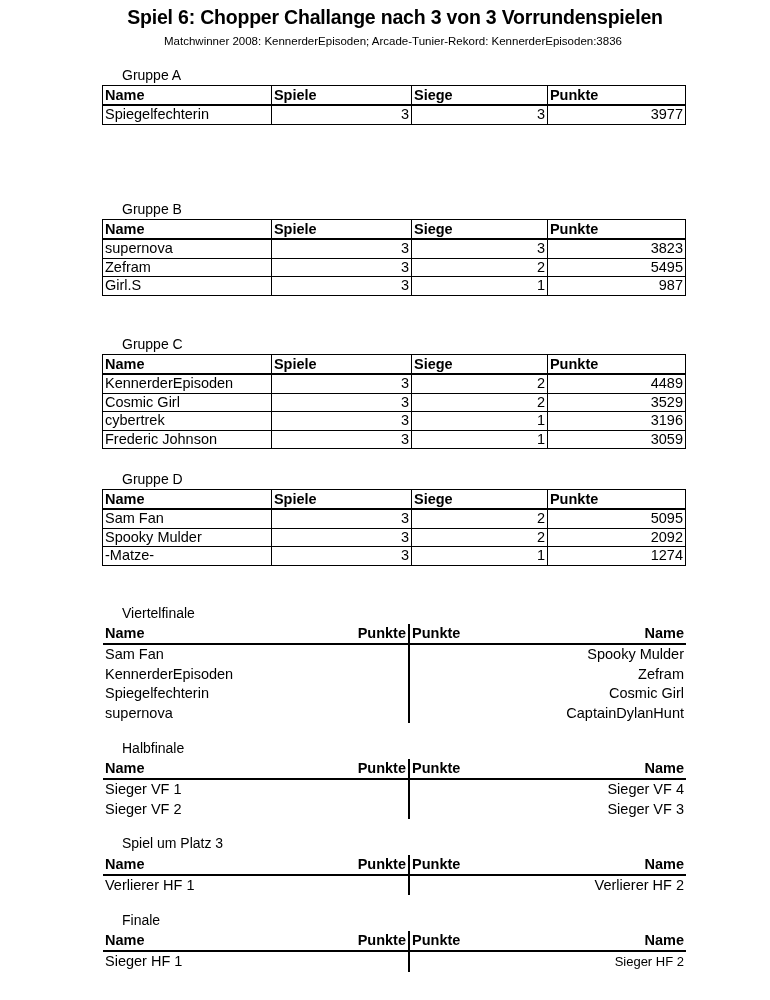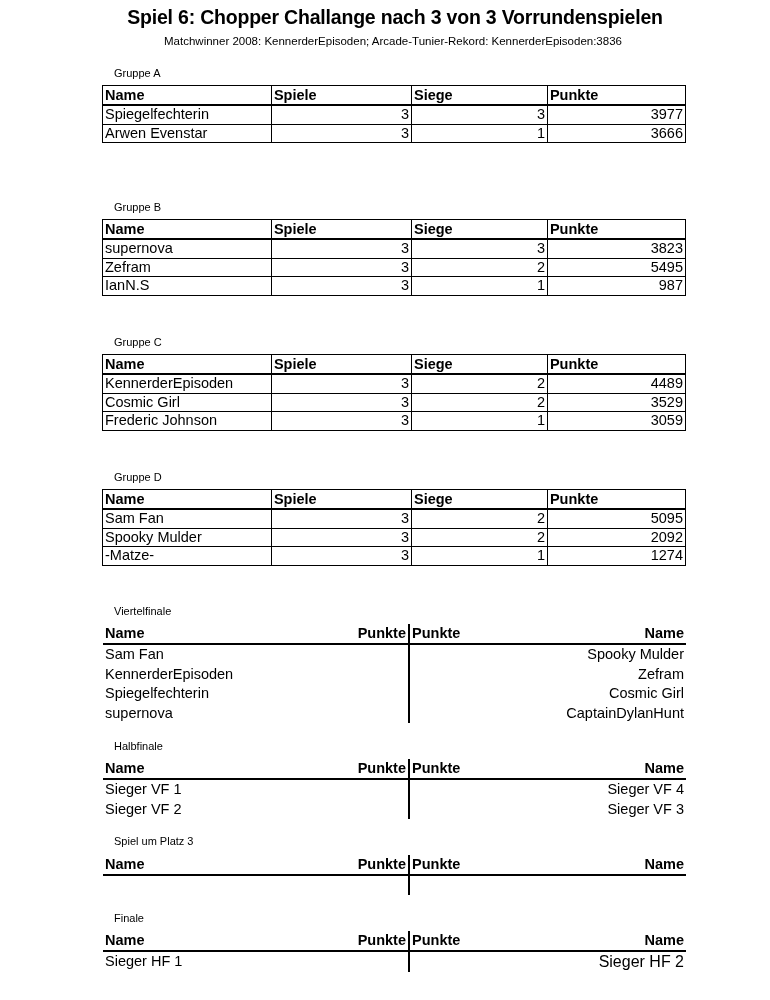--- a/index.html
+++ b/index.html
@@ -2,21 +2,21 @@
 <html><head>
 <meta charset="utf-8">
 <style>
   html, body { margin: 0; padding: 0; background: #ffffff; }
   body { width: 770px; height: 1000px; position: relative; overflow: hidden;
          font-family: "Liberation Sans", sans-serif; color: #000; }
   .title { position: absolute; left: 0; top: 6px; width: 790px; text-align: center;
            font-size: 19.5px; font-weight: bold; letter-spacing: -0.2px; }
   .subtitle { position: absolute; left: 0; top: 35px; width: 786px; text-align: center;
               font-size: 11.5px; }
-  .section-label { position: absolute; left: 114px; font-size: 11px; }
+  .section-label { position: absolute; left: 122px; font-size: 14px; }
   table.grp { position: absolute; left: 102px; border-collapse: collapse; table-layout: fixed;
               width: 584px; font-size: 14.5px; }
   table.grp td { border: 1.5px solid #000; padding: 0 2px; height: 17.5px; line-height: 17px;
                  white-space: nowrap; overflow: hidden; }
   table.grp tr.hdr td { font-weight: bold; border-bottom: 2.5px solid #000; height: 18px; }
   table.grp td.num { text-align: right; }
   .c1 { width: 164px; } .c2 { width: 136px; } .c3 { width: 132px; } .c4 { width: 134px; }
 
   .bracket { position: absolute; left: 103px; width: 583px; font-size: 14.5px; }
   .bracket .hdr { position: relative; height: 19px; border-bottom: 2.5px solid #000; font-weight: bold; }
@@ -47,26 +47,20 @@
     <td>Spiele</td>
     <td>Siege</td>
     <td>Punkte</td>
   </tr>
   <tr>
     <td>Spiegelfechterin</td>
     <td class="num">3</td>
     <td class="num">3</td>
     <td class="num">3977</td>
   </tr>
-  <tr>
-    <td>Arwen Evenstar</td>
-    <td class="num">3</td>
-    <td class="num">1</td>
-    <td class="num">3666</td>
-  </tr>
 </tbody>
   </table>
 
 <div class="section-label" style="top:201px">Gruppe B</div>
 <table class="grp" style="top:219px">
   <colgroup>
       <col class="c1">
       <col class="c2">
       <col class="c3">
       <col class="c4">
@@ -84,21 +78,21 @@
     <td class="num">3</td>
     <td class="num">3823</td>
   </tr>
   <tr>
     <td>Zefram</td>
     <td class="num">3</td>
     <td class="num">2</td>
     <td class="num">5495</td>
   </tr>
   <tr>
-    <td>IanN.S</td>
+    <td>Girl.S</td>
     <td class="num">3</td>
     <td class="num">1</td>
     <td class="num">987</td>
   </tr>
 </tbody>
   </table>
 
 <div class="section-label" style="top:336px">Gruppe C</div>
 <table class="grp" style="top:354px">
   <colgroup>
@@ -118,20 +112,26 @@
     <td>KennerderEpisoden</td>
     <td class="num">3</td>
     <td class="num">2</td>
     <td class="num">4489</td>
   </tr>
   <tr>
     <td>Cosmic Girl</td>
     <td class="num">3</td>
     <td class="num">2</td>
     <td class="num">3529</td>
+  </tr>
+  <tr>
+    <td>cybertrek</td>
+    <td class="num">3</td>
+    <td class="num">1</td>
+    <td class="num">3196</td>
   </tr>
   <tr>
     <td>Frederic Johnson</td>
     <td class="num">3</td>
     <td class="num">1</td>
     <td class="num">3059</td>
   </tr>
 </tbody>
   </table>
 
@@ -219,28 +219,32 @@
 
 <div class="section-label" style="top:835px">Spiel um Platz 3</div>
 <div class="bracket" style="top:855px">
   <div class="divider" style="height:40px"></div>
   <div class="hdr">
     <span class="l">Name</span>
     <span class="hp-l">Punkte</span>
     <span class="hp-r">Punkte</span>
     <span class="r">Name</span>
   </div>
+  <div class="row">
+    <span class="l">Verlierer HF 1</span>
+    <span class="r">Verlierer HF 2</span>
+  </div>
 </div>
 
 <div class="section-label" style="top:912px">Finale</div>
 <div class="bracket" style="top:931px">
   <div class="divider" style="height:41px"></div>
   <div class="hdr">
     <span class="l">Name</span>
     <span class="hp-l">Punkte</span>
     <span class="hp-r">Punkte</span>
     <span class="r">Name</span>
   </div>
   <div class="row">
     <span class="l">Sieger HF 1</span>
-    <span class="r" style="font-size:16px">Sieger HF 2</span>
+    <span class="r" style="font-size:13px">Sieger HF 2</span>
   </div>
 </div>
 
 </body></html>

